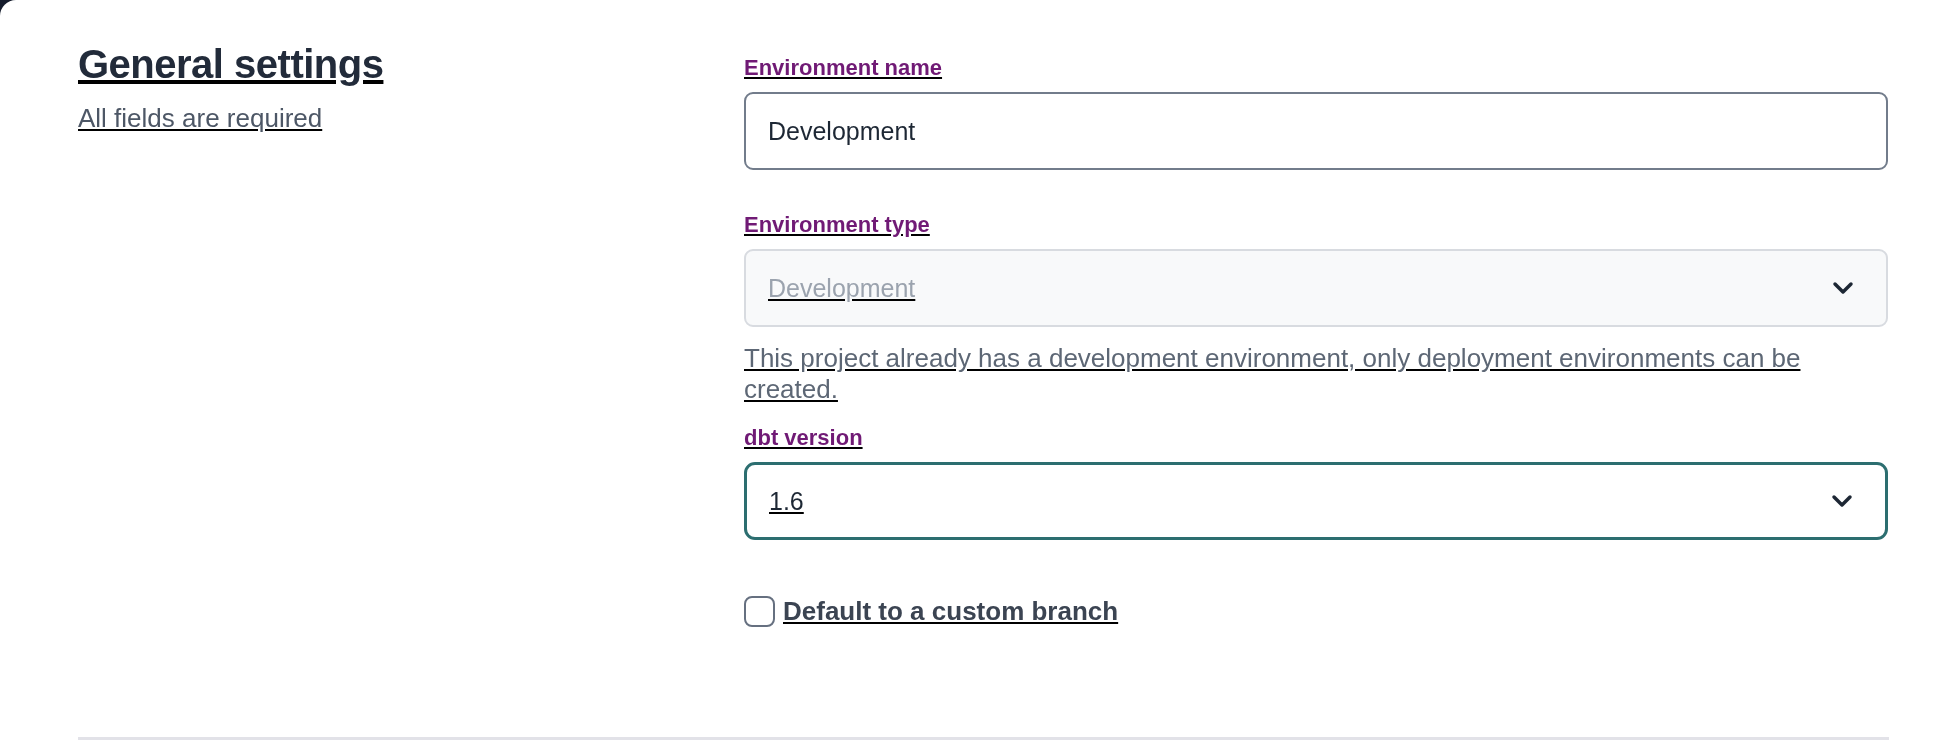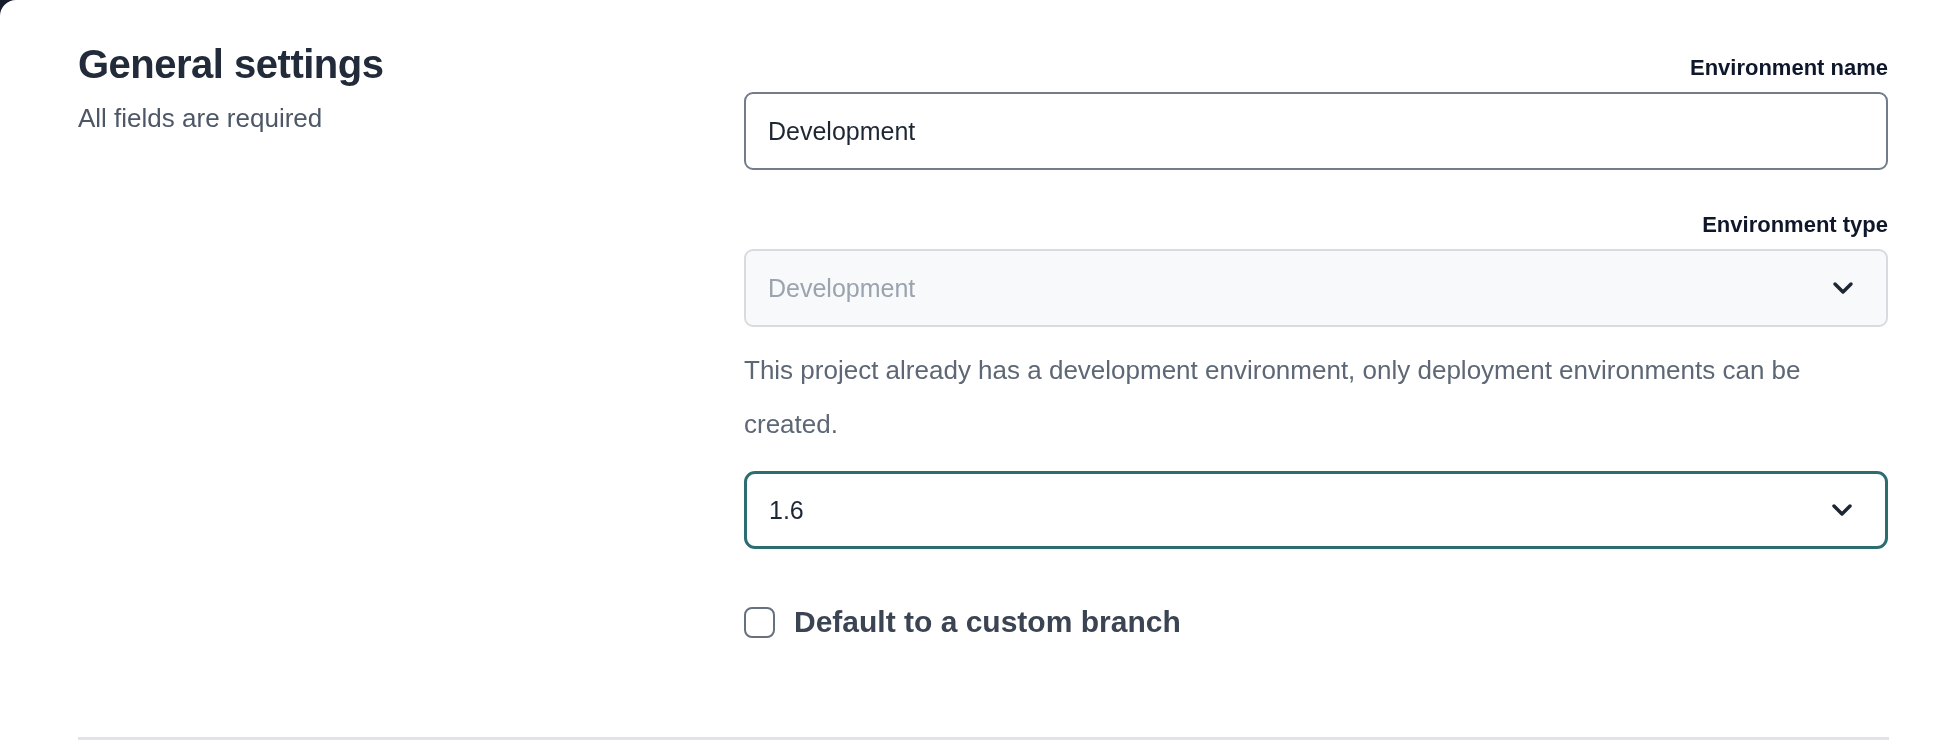--- a/index.html
+++ b/index.html
@@ -8,20 +8,21 @@
     background: #151c2c;
     font-family: "Liberation Sans", sans-serif;
     overflow: hidden;
   }
   .card {
     position: absolute;
     inset: 0;
     background: #ffffff;
     border-top-left-radius: 16px;
     overflow: hidden;
+    text-decoration: underline;
   }
   .content {
     display: flex;
     padding: 42px 70px 0 78px;
   }
   .left-col { width: 666px; flex: 0 0 auto; }
   .page-title {
     font-size: 40px;
     font-weight: bold;
     color: #222b3a;
@@ -31,23 +32,22 @@
     margin-top: 16px;
     font-size: 26px;
     color: #4d5766;
   }
   .form-col { width: 1144px; flex: 0 0 auto; padding-top: 13px; }
   .field { margin-bottom: 42px; }
   .field-label {
     display: block;
     font-size: 22px;
     font-weight: bold;
-    color: #0f172a;
+    color: #701a75;
     margin-bottom: 11px;
-    text-align: right;
   }
   .text-input {
     width: 100%;
     height: 78px;
     border: 2px solid #727c8b;
     border-radius: 9px;
     background: #ffffff;
     font-family: "Liberation Sans", sans-serif;
     font-size: 25px;
     color: #1d2734;
@@ -86,40 +86,40 @@
     width: 34px;
     height: 34px;
     display: flex;
     align-items: center;
     justify-content: center;
   }
   .help-text {
     margin-top: 16px;
     max-width: 1110px;
     font-size: 26px;
-    line-height: 54px;
+    line-height: 31px;
     color: #5d6775;
   }
   .checkbox-row {
     display: flex;
     align-items: center;
     margin-top: 56px;
   }
   .checkbox {
     width: 31px;
     height: 31px;
     border: 2.5px solid #667080;
     border-radius: 8px;
     background: #ffffff;
     cursor: pointer;
     flex: 0 0 auto;
   }
   .checkbox-label {
-    margin-left: 19px;
-    font-size: 30px;
+    margin-left: 8px;
+    font-size: 26px;
     font-weight: bold;
     color: #3b4452;
     cursor: pointer;
   }
   .divider {
     position: absolute;
     left: 78px;
     right: 69px;
     bottom: 0;
     height: 3px;
@@ -151,20 +151,21 @@
           <span class="chevron">
             <svg width="32" height="32" viewBox="0 0 24 24" fill="none" stroke="#1d2734" stroke-width="2.6" stroke-linecap="round" stroke-linejoin="round">
               <polyline points="6 9 12 15 18 9"></polyline>
             </svg>
           </span>
         </div>
         <div class="help-text">This project already has a development environment, only deployment environments can be created.</div>
       </div>
 
       <div class="field" style="margin-bottom: 0;">
+        <label class="field-label">dbt version</label>
         <div class="select-box focused">
           <span>1.6</span>
           <span class="chevron">
             <svg width="32" height="32" viewBox="0 0 24 24" fill="none" stroke="#1d2734" stroke-width="2.6" stroke-linecap="round" stroke-linejoin="round">
               <polyline points="6 9 12 15 18 9"></polyline>
             </svg>
           </span>
         </div>
       </div>
 

